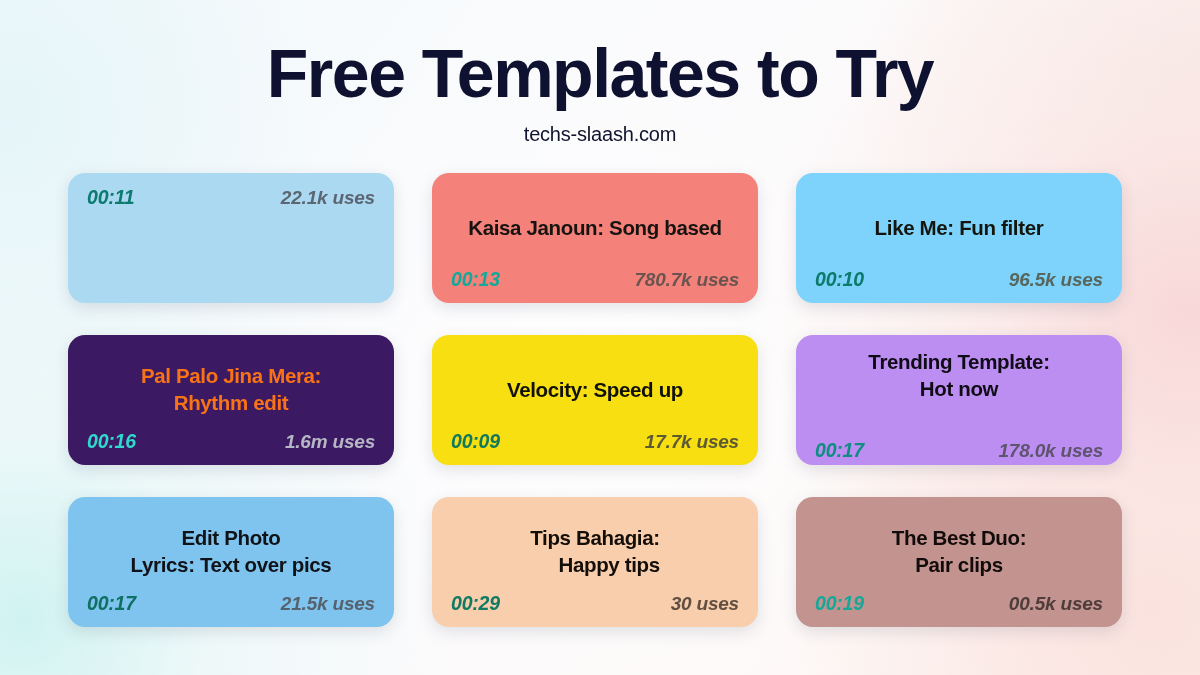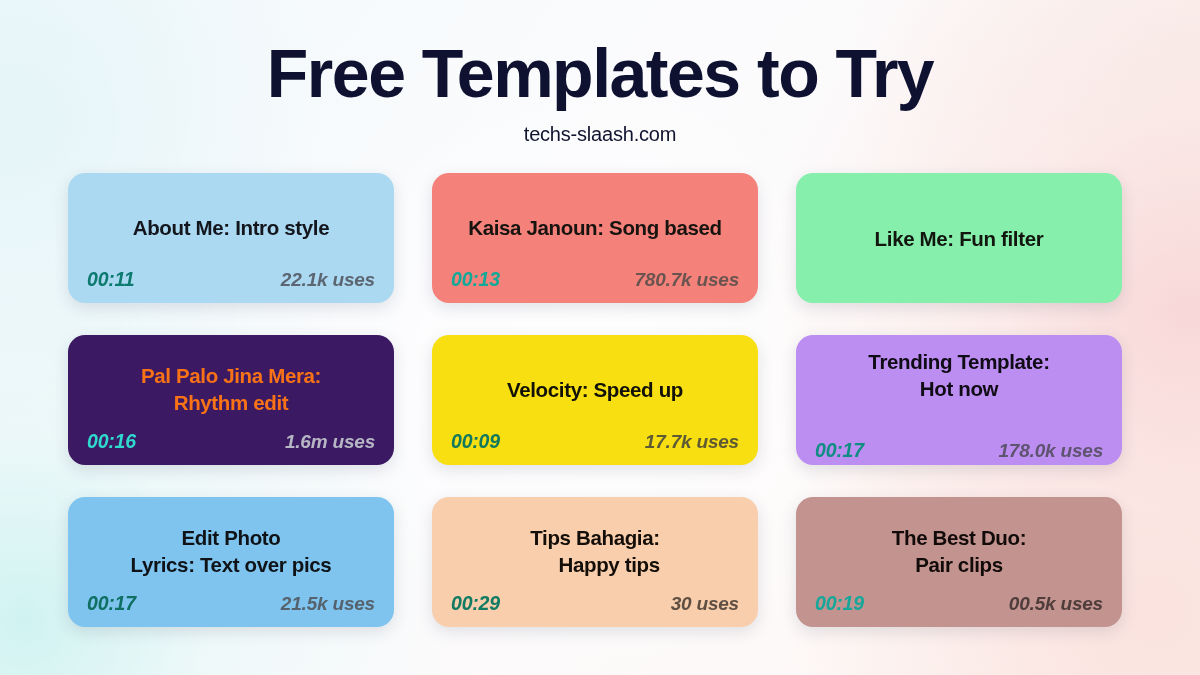--- a/index.html
+++ b/index.html
@@ -115,35 +115,38 @@
 
 <div id="page">
 
   <div id="header">
     <h1 id="page-title">Free Templates to Try</h1>
     <div id="site-url">techs-slaash.com</div>
   </div>
 
   <div id="template-grid">
       <div class="template-card" style="background: rgb(171, 217, 242);">
-        <div class="card-title" style="color: rgb(19, 22, 28);">About Me: Intro style</div>
         <div class="card-meta">
           <span class="card-duration" style="color: rgb(12, 122, 111);">00:11</span>
           <span class="card-uses" style="color: rgb(92, 102, 114);">22.1k uses</span>
         </div>
       </div>
       <div class="template-card" style="background: rgb(244, 130, 123);">
         <div class="card-title" style="color: rgb(23, 19, 15);">Kaisa Janoun: Song based</div>
         <div class="card-meta">
           <span class="card-duration" style="color: rgb(19, 168, 151);">00:13</span>
           <span class="card-uses" style="color: rgb(106, 84, 80);">780.7k uses</span>
         </div>
       </div>
-      <div class="template-card" style="background: #86efac;">
+      <div class="template-card" style="background: #7dd3fc;">
         <div class="card-title" style="color: rgb(18, 22, 15);">Like Me: Fun filter</div>
+        <div class="card-meta">
+          <span class="card-duration" style="color: rgb(13, 122, 107);">00:10</span>
+          <span class="card-uses" style="color: rgb(88, 103, 93);">96.5k uses</span>
+        </div>
       </div>
       <div class="template-card" style="background: rgb(59, 26, 99);">
         <div class="card-title" style="color: #f97316;">Pal Palo Jina Mera:
 Rhythm edit</div>
         <div class="card-meta">
           <span class="card-duration" style="color: rgb(47, 217, 205);">00:16</span>
           <span class="card-uses" style="color: rgb(183, 182, 196);">1.6m uses</span>
         </div>
       </div>
       <div class="template-card" style="background: rgb(247, 223, 17);">

